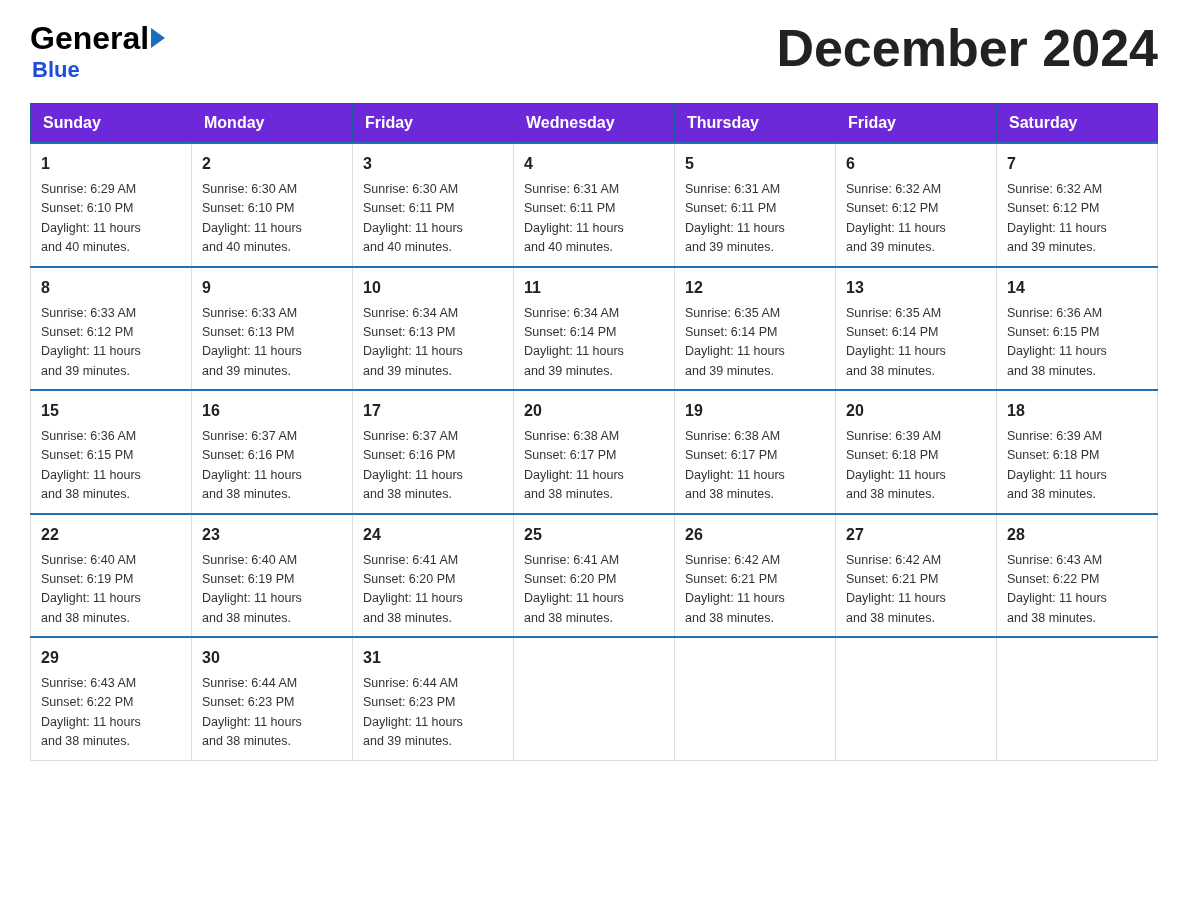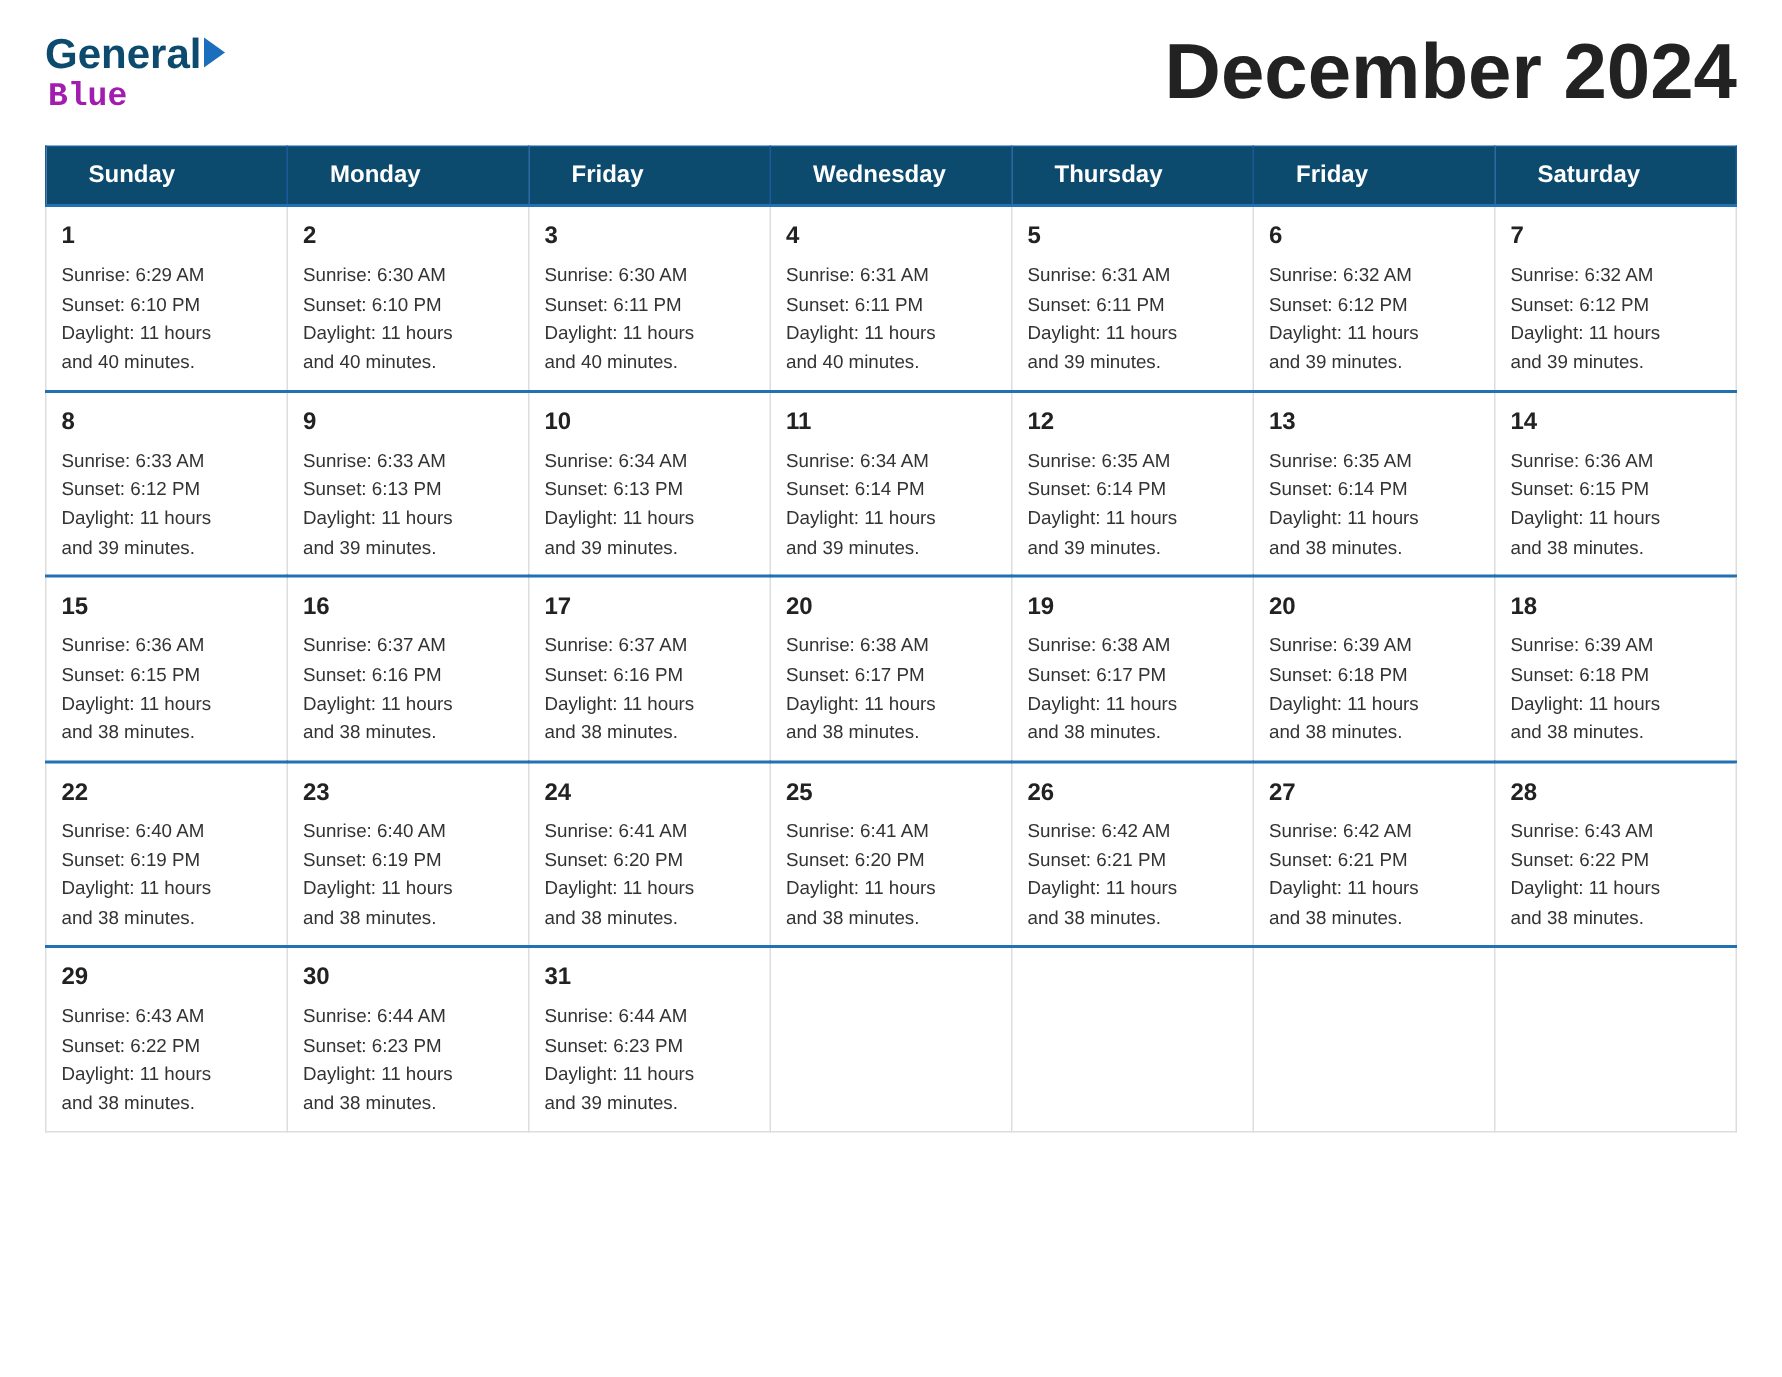--- a/index.html
+++ b/index.html
@@ -10,23 +10,23 @@
       min-height: 918px;
       padding: 20px 30px;
     }
     .header {
       display: flex;
       justify-content: space-between;
       align-items: flex-start;
       margin-bottom: 20px;
     }
     .logo-text-general {
-      font-size: 28px;
-      font-weight: bold;
-      color: #0c4a6e;
+      font-size: 32px;
+      font-weight: bold;
+      color: #000000;
     }
     .logo-arrow {
       width: 0;
       height: 0;
       border-left: 14px solid #1a6ebd;
       border-top: 10px solid transparent;
       border-bottom: 10px solid transparent;
       margin-left: 2px;
       margin-top: -2px;
     }
@@ -34,23 +34,22 @@
       display: flex;
       flex-direction: column;
     }
     .logo-line1 {
       display: flex;
       align-items: center;
     }
     .logo-line2 {
       font-size: 22px;
       font-weight: bold;
-      color: #a21caf;
+      color: #1d4ed8;
       margin-left: 2px;
-      font-family: Liberation Mono, monospace;
     }
     .title-section {
       text-align: right;
     }
     .month-title {
       font-size: 52px;
       font-weight: bold;
       color: #222;
       line-height: 1.1;
     }
@@ -58,25 +57,25 @@
       font-size: 22px;
       color: #555;
       margin-top: 4px;
     }
     .calendar {
       width: 100%;
       border-collapse: collapse;
       border: 1px solid #ccc;
     }
     .calendar thead th {
-      background-color: #0c4a6e;
+      background-color: #6d28d9;
       color: #fff;
       font-size: 16px;
       font-weight: bold;
-      padding: 10px 28px;
+      padding: 10px 12px;
       text-align: left;
       border: 1px solid #1a5a9a;
     }
     .calendar tbody td {
       vertical-align: top;
       padding: 8px 10px;
       font-size: 13px;
       color: #333;
       border: 1px solid #ddd;
       width: calc(100% / 7);

